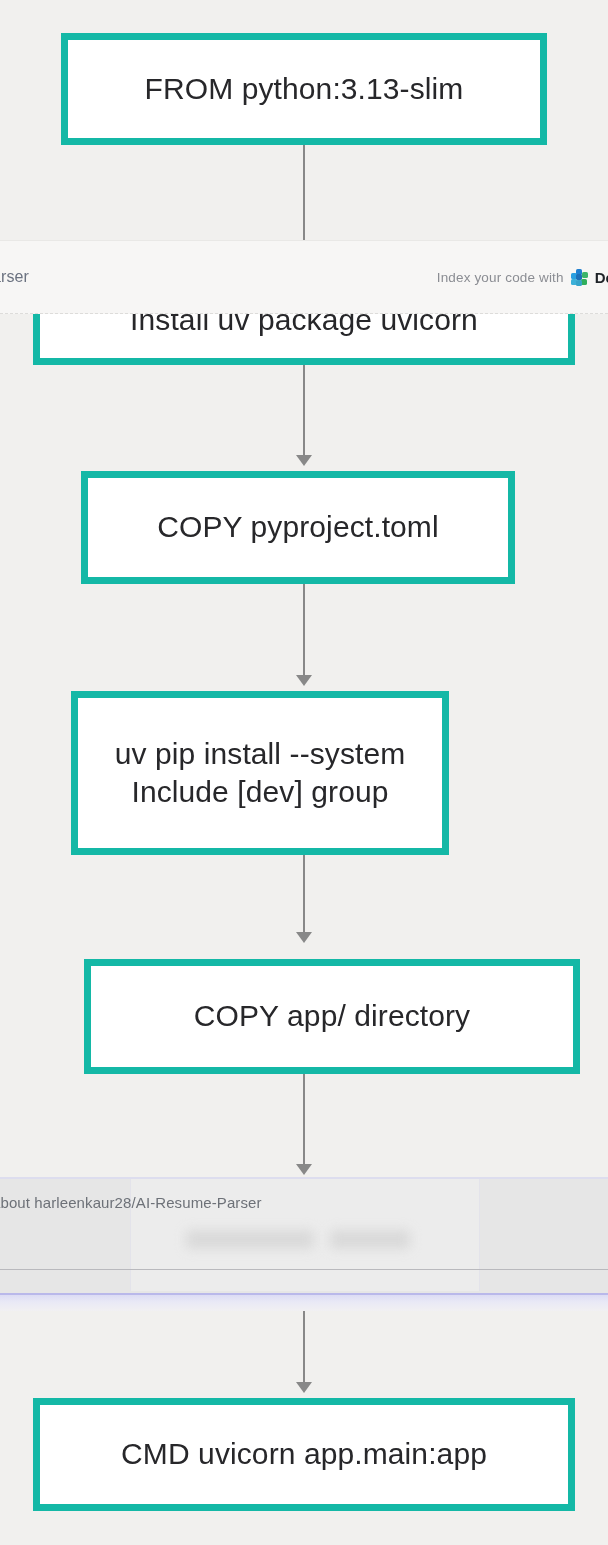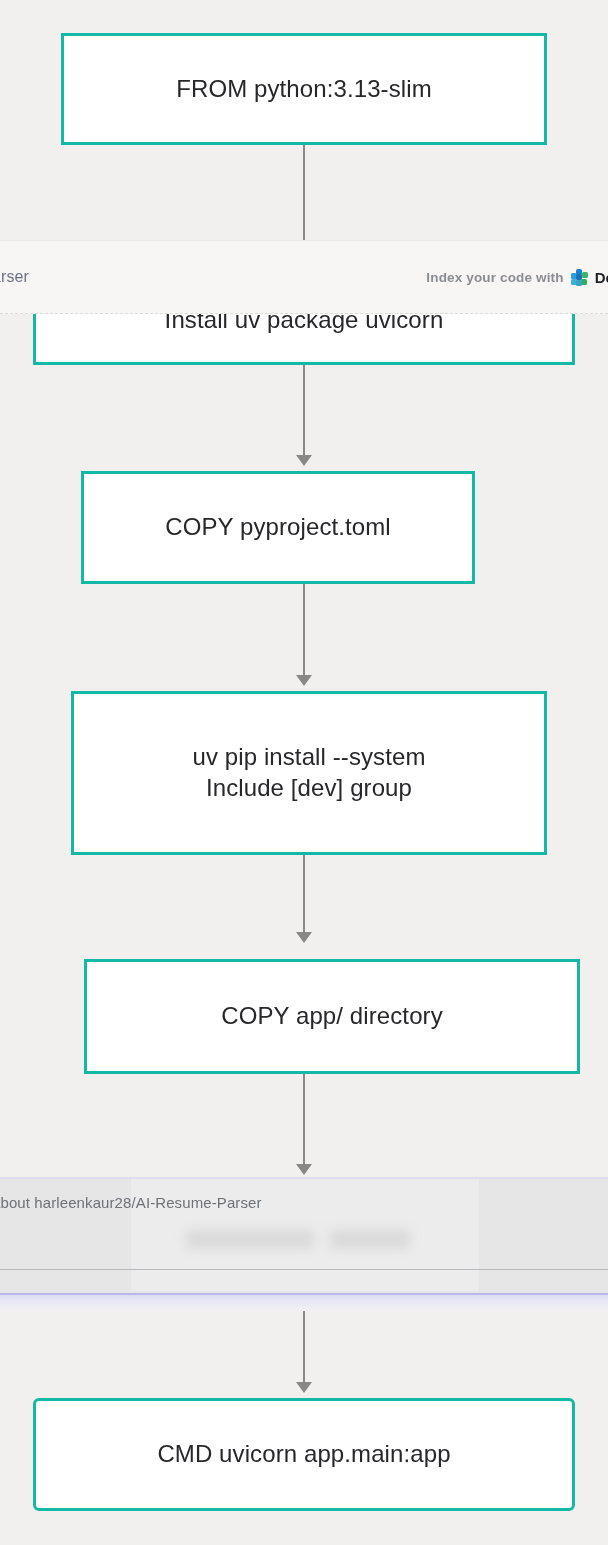--- a/index.html
+++ b/index.html
@@ -20,42 +20,42 @@
   
   #flowchart {
     position: absolute;
     inset: 0;
     background: #f1f0ee;
   }
 
   .node {
     position: absolute;
     background: #ffffff;
-    border: 3px solid #14b8a6;
+    border: 7px solid #14b8a6;
     display: flex;
     align-items: center;
     justify-content: center;
     text-align: center;
     color: #27272a;
-    font-size: 24px;
+    font-size: 30px;
     line-height: 1.28;
     font-weight: 400;
     letter-spacing: 0.1px;
     padding: 6px 12px;
   }
 
   .node .node-text { display: block; white-space: pre-line; }
 
   
   #node-from       { left: 61px;  top: 33px;   width: 486px; height: 112px; }
   #node-installuv  { left: 33px;  top: 275px;  width: 542px; height: 90px;  }
-  #node-copytoml   { left: 81px;  top: 471px;  width: 394px; height: 113px; }
-  #node-uvpip      { left: 71px;  top: 691px;  width: 476px; height: 164px; }
+  #node-copytoml   { left: 81px;  top: 471px;  width: 434px; height: 113px; }
+  #node-uvpip      { left: 71px;  top: 691px;  width: 378px; height: 164px; }
   #node-copyapp    { left: 84px;  top: 959px;  width: 496px; height: 115px; }
-  #node-cmd        { left: 33px;  top: 1398px; width: 542px; height: 113px; border-radius: 6px; }
+  #node-cmd        { left: 33px;  top: 1398px; width: 542px; height: 113px; }
 
   
   .edge {
     position: absolute;
     left: 303px;
     width: 2px;
     background: #888888;
   }
   .arrowhead {
     position: absolute;
@@ -108,21 +108,20 @@
     display: flex;
     align-items: center;
     gap: 7px;
     white-space: nowrap;
     margin-right: -6px;
   }
   #deepwiki-cta .cta-label {
     font-size: 13.5px;
     color: #8b8d93;
     letter-spacing: 0.15px;
-    font-weight: bold;
   }
   #deepwiki-cta .cta-brand {
     font-size: 15px;
     color: #1f2328;
     font-weight: 700;
     letter-spacing: 0.1px;
   }
 
   
   .dw-mark {

